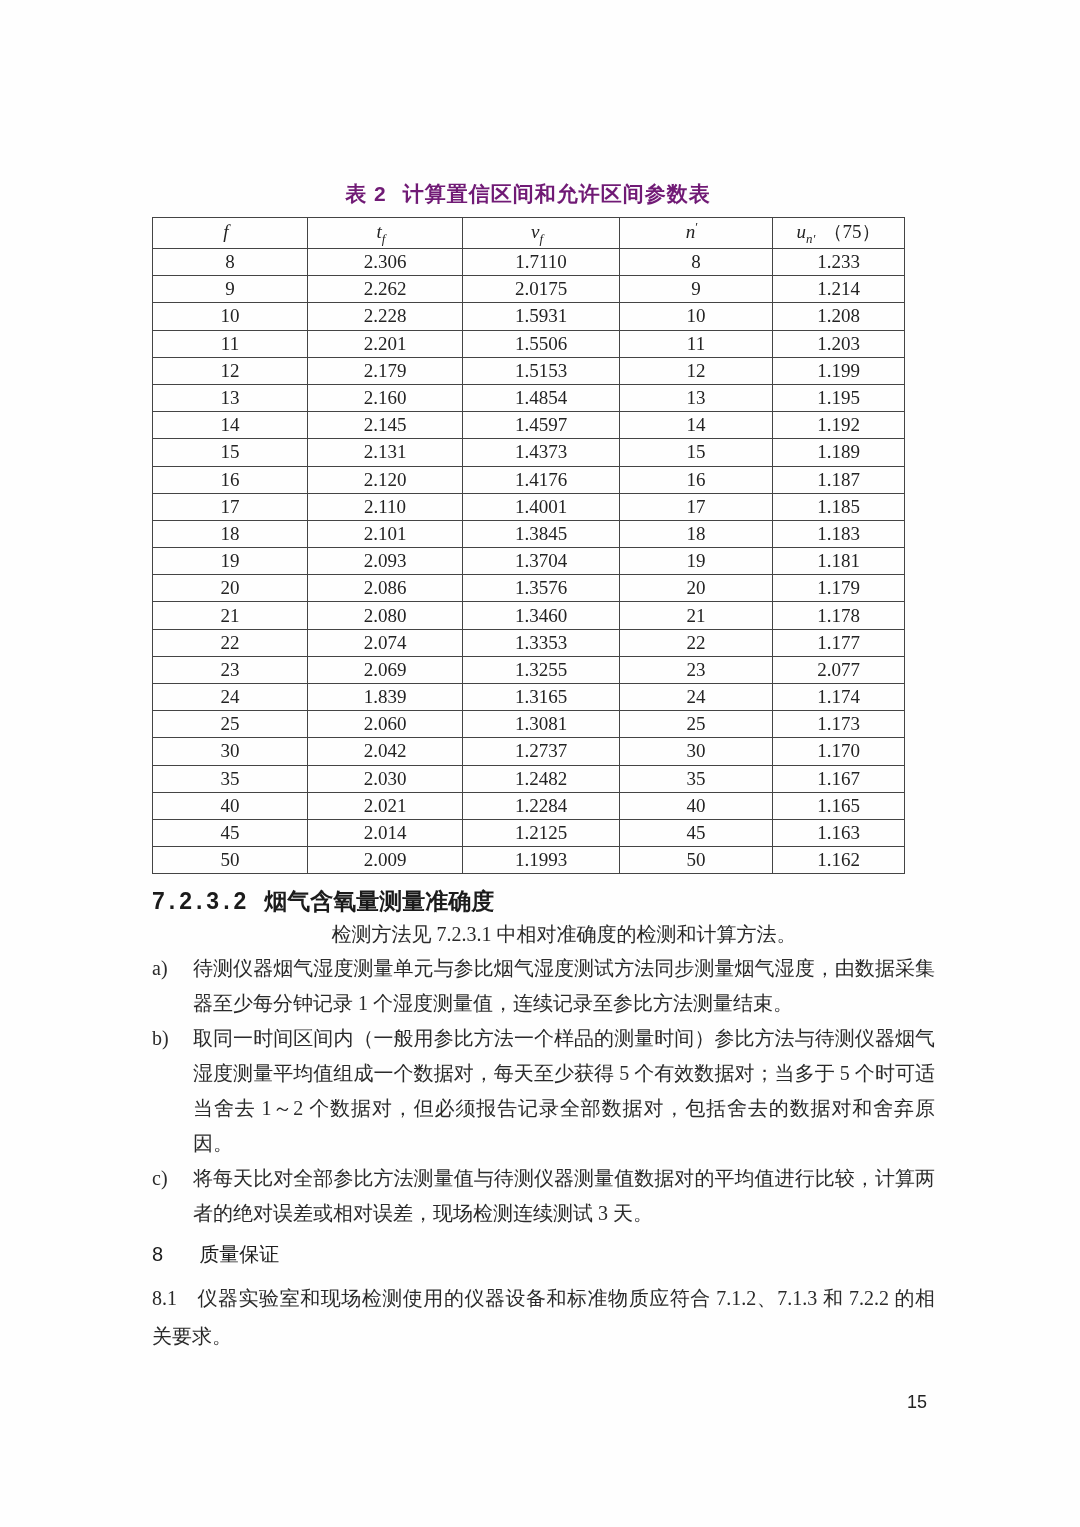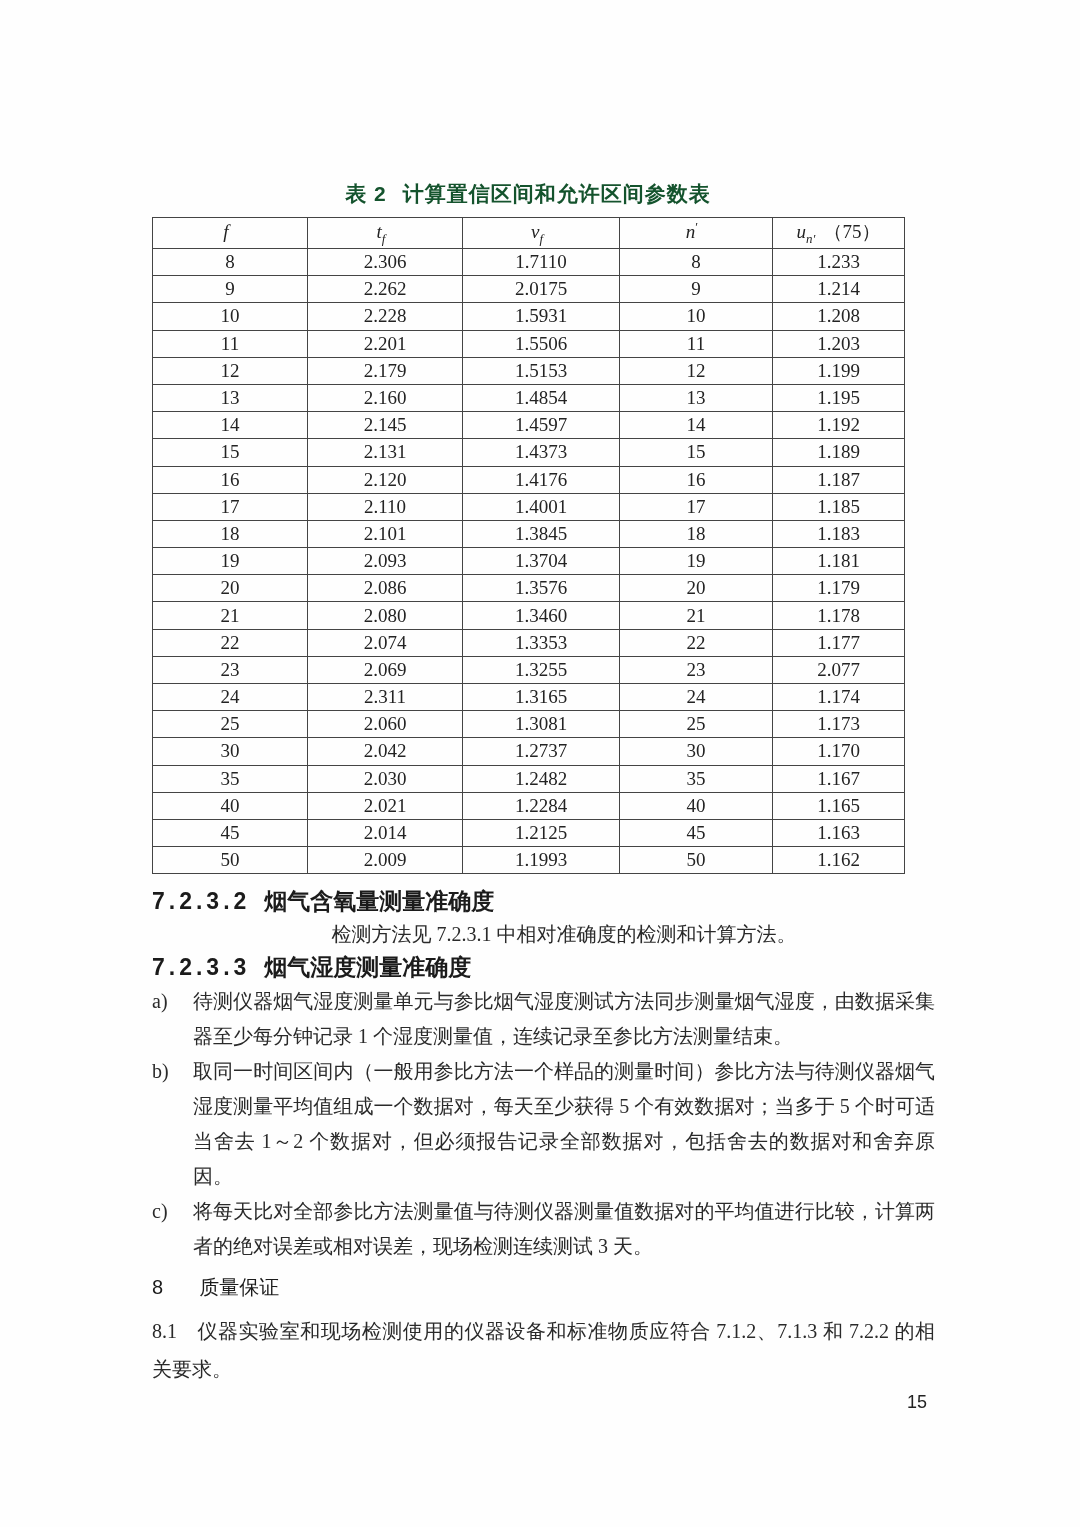--- a/index.html
+++ b/index.html
@@ -21,21 +21,21 @@
     left: 152px; top: 180px;
     width: 783px;
   }
   
   .table-title {
     width: 752px;
     text-align: center;
     font-family: "Liberation Sans", "DejaVu Sans", sans-serif;
     font-weight: bold;
     font-size: 21px;
-    color: #14532d;
+    color: #701a75;
     margin-bottom: 9px;
     letter-spacing: 1px;
   }
   .table-title .tlabel { margin-right: 16px; }
   
   table.params {
     width: 752px;
     border-collapse: collapse;
     table-layout: fixed;
   }
@@ -236,21 +236,21 @@
           </tr>
           <tr>
             <td>23</td>
             <td>2.069</td>
             <td>1.3255</td>
             <td>23</td>
             <td>2.077</td>
           </tr>
           <tr>
             <td>24</td>
-            <td>2.311</td>
+            <td>1.839</td>
             <td>1.3165</td>
             <td>24</td>
             <td>1.174</td>
           </tr>
           <tr>
             <td>25</td>
             <td>2.060</td>
             <td>1.3081</td>
             <td>25</td>
             <td>1.173</td>
@@ -294,23 +294,20 @@
     </table>
 
     <div class="sections">
 
       <div class="h3">
         <span class="hnum">7.2.3.2</span><span>烟气含氧量测量准确度</span>
       </div>
 
       <p class="para-indent">检测方法见 7.2.3.1 中相对准确度的检测和计算方法。</p>
 
-      <div class="h3">
-        <span class="hnum">7.2.3.3</span><span>烟气湿度测量准确度</span>
-      </div>
 
       <div class="list-item">
         <span class="marker">a)</span>
         <div class="li-text">待测仪器烟气湿度测量单元与参比烟气湿度测试方法同步测量烟气湿度，由数据采集器至少每分钟记录 1 个湿度测量值，连续记录至参比方法测量结束。</div>
       </div>
 
       <div class="list-item">
         <span class="marker">b)</span>
         <div class="li-text">取同一时间区间内（一般用参比方法一个样品的测量时间）参比方法与待测仪器烟气湿度测量平均值组成一个数据对，每天至少获得 5 个有效数据对；当多于 5 个时可适当舍去 1～2 个数据对，但必须报告记录全部数据对，包括舍去的数据对和舍弃原因。</div>
       </div>

